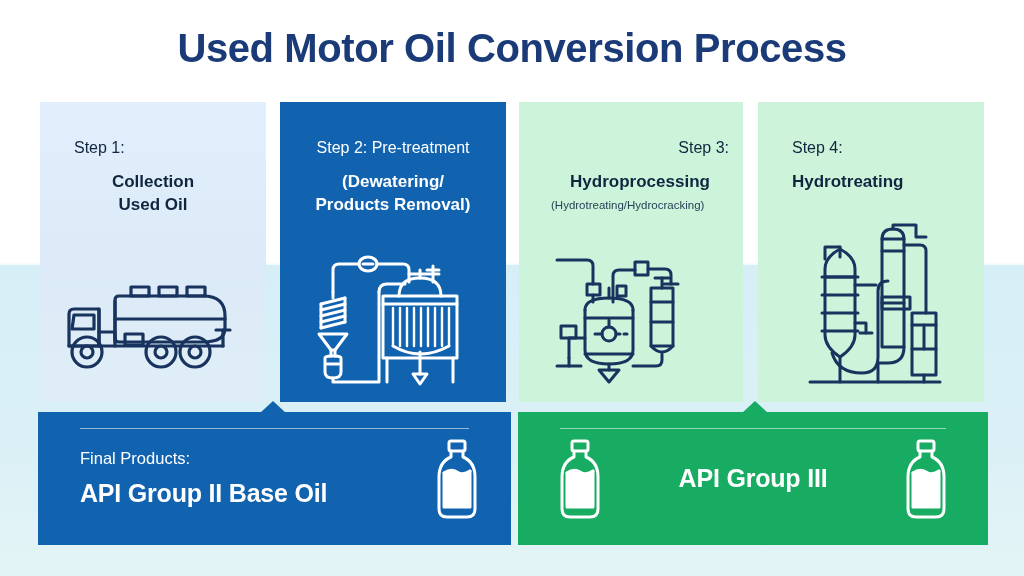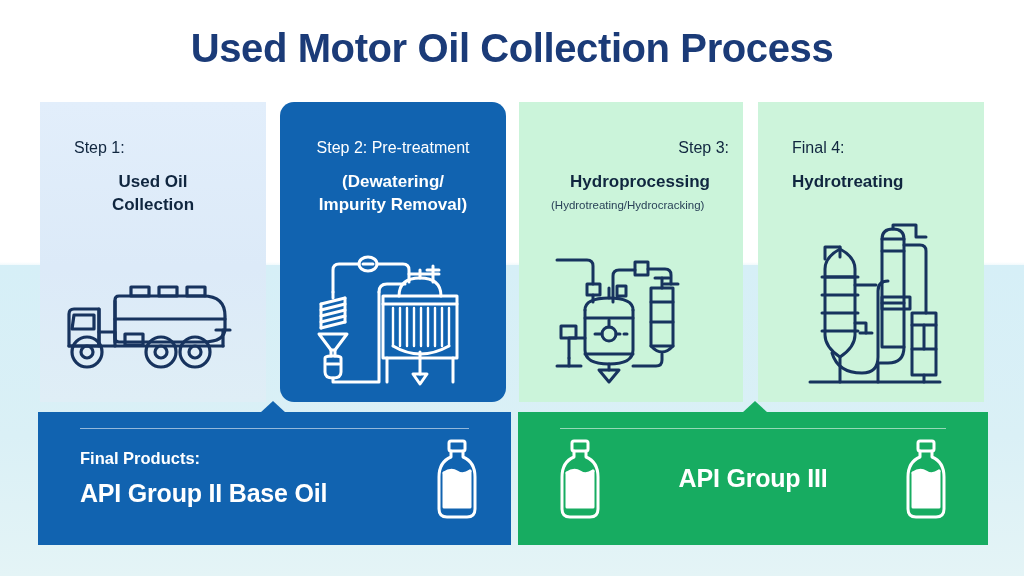--- a/index.html
+++ b/index.html
@@ -54,21 +54,21 @@
 
   
   .card {
     position: absolute;
     top: 102px;
     height: 300px;
     box-sizing: border-box;
     overflow: hidden;
   }
   .card-1 { left: 40px;  width: 226px; background: linear-gradient(180deg, #e2eefb 0%, #dceaf8 55%, #dfeef6 100%); }
-  .card-2 { left: 280px; width: 226px; background: #1163b0; border-radius: 14px; }
+  .card-2 { left: 280px; width: 226px; background: #1163b0; }
   .card-3 { left: 519px; width: 224px; background: #cbf4da; }
   .card-4 { left: 758px; width: 226px; background: #cdf4db; }
 
   .card-head {
     position: absolute;
     left: 0;
     top: 0;
     width: 100%;
     box-sizing: border-box;
     padding: 36px 14px 0 14px;
@@ -155,21 +155,21 @@
     height: 0;
     border-left: 13px solid transparent;
     border-right: 13px solid transparent;
   }
   .notch-blue  { left: 222px; border-bottom: 12px solid #1163b0; }
   .notch-green { left: 224px; border-bottom: 12px solid #17ac61; }
 
   .bar-text { color: #ffffff; }
   .bar-kicker {
     font-size: 16.5px;
-    font-weight: bold;
+    font-weight: normal;
     line-height: 1.2;
     margin-bottom: 10px;
   }
   .bar-product {
     font-size: 25px;
     font-weight: bold;
     line-height: 1.18;
     letter-spacing: -0.2px;
   }
   .bar-green .bar-text { text-align: right; }
@@ -179,28 +179,28 @@
   svg { display: block; }
 </style>
 </head>
 <body>
 
 <div id="stage">
 
   <div class="bg-band"></div>
   <div class="bg-band-fade"></div>
 
-  <div class="title">Used Motor Oil Collection Process</div>
+  <div class="title">Used Motor Oil Conversion Process</div>
 
   <div class="card card-1">
     <div class="card-head">
       <div class="step-label">Step 1:</div>
       <div class="step-title">
+        <div>Collection</div>
         <div>Used Oil</div>
-        <div>Collection</div>
       </div>
     </div>
     <div class="card-art">
       <span>
         <svg width="200" height="104" viewBox="0 0 200 104">
           <g fill="none" stroke="#17335e" stroke-width="3.2" stroke-linejoin="round" stroke-linecap="round">
 
             <path d="M16 76 L16 44 Q16 39 21 39 L46 39 L46 76 Z"></path>
             <path d="M21 45 L41 45 L41 59 L19 59 Z"></path>
             <path d="M46 39 L46 76"></path>
@@ -230,21 +230,21 @@
         </svg>
       </span>
     </div>
   </div>
 
   <div class="card card-2">
     <div class="card-head">
       <div class="step-label">Step 2: Pre-treatment</div>
       <div class="step-title">
         <div>(Dewatering/</div>
-        <div>Impurity Removal)</div>
+        <div>Products Removal)</div>
       </div>
     </div>
     <div class="card-art">
       <span>
         <svg width="168" height="136" viewBox="0 0 168 136">
           <g fill="none" stroke="#ffffff" stroke-width="3" stroke-linejoin="round" stroke-linecap="round">
 
             <path d="M24 40 L24 18 Q24 12 30 12 L50 12"></path>
             <path d="M68 12 L94 12 Q100 12 100 18 L100 30"></path>
             <ellipse cx="59" cy="12" rx="9" ry="7"></ellipse>
@@ -335,21 +335,21 @@
             <path d="M108 24 L122 24"></path>
             <path d="M115 100 L115 106 Q115 112 109 112 L86 112"></path>
           </g>
         </svg>
       </span>
     </div>
   </div>
 
   <div class="card card-4">
     <div class="card-head">
-      <div class="step-label">Final 4:</div>
+      <div class="step-label">Step 4:</div>
       <div class="step-title">Hydrotreating</div>
     </div>
     <div class="card-art">
       <span>
         <svg width="150" height="175" viewBox="0 0 150 175">
           <g fill="none" stroke="#17335e" stroke-width="3" stroke-linejoin="round" stroke-linecap="round">
 
             <path d="M29 42 L29 30 L44 30"></path>
             <path d="M44 30 L44 40"></path>
             <path d="M29 52 Q29 40 44 32 Q59 40 59 52 L59 118 Q59 130 44 140 Q29 130 29 118 Z"></path>

